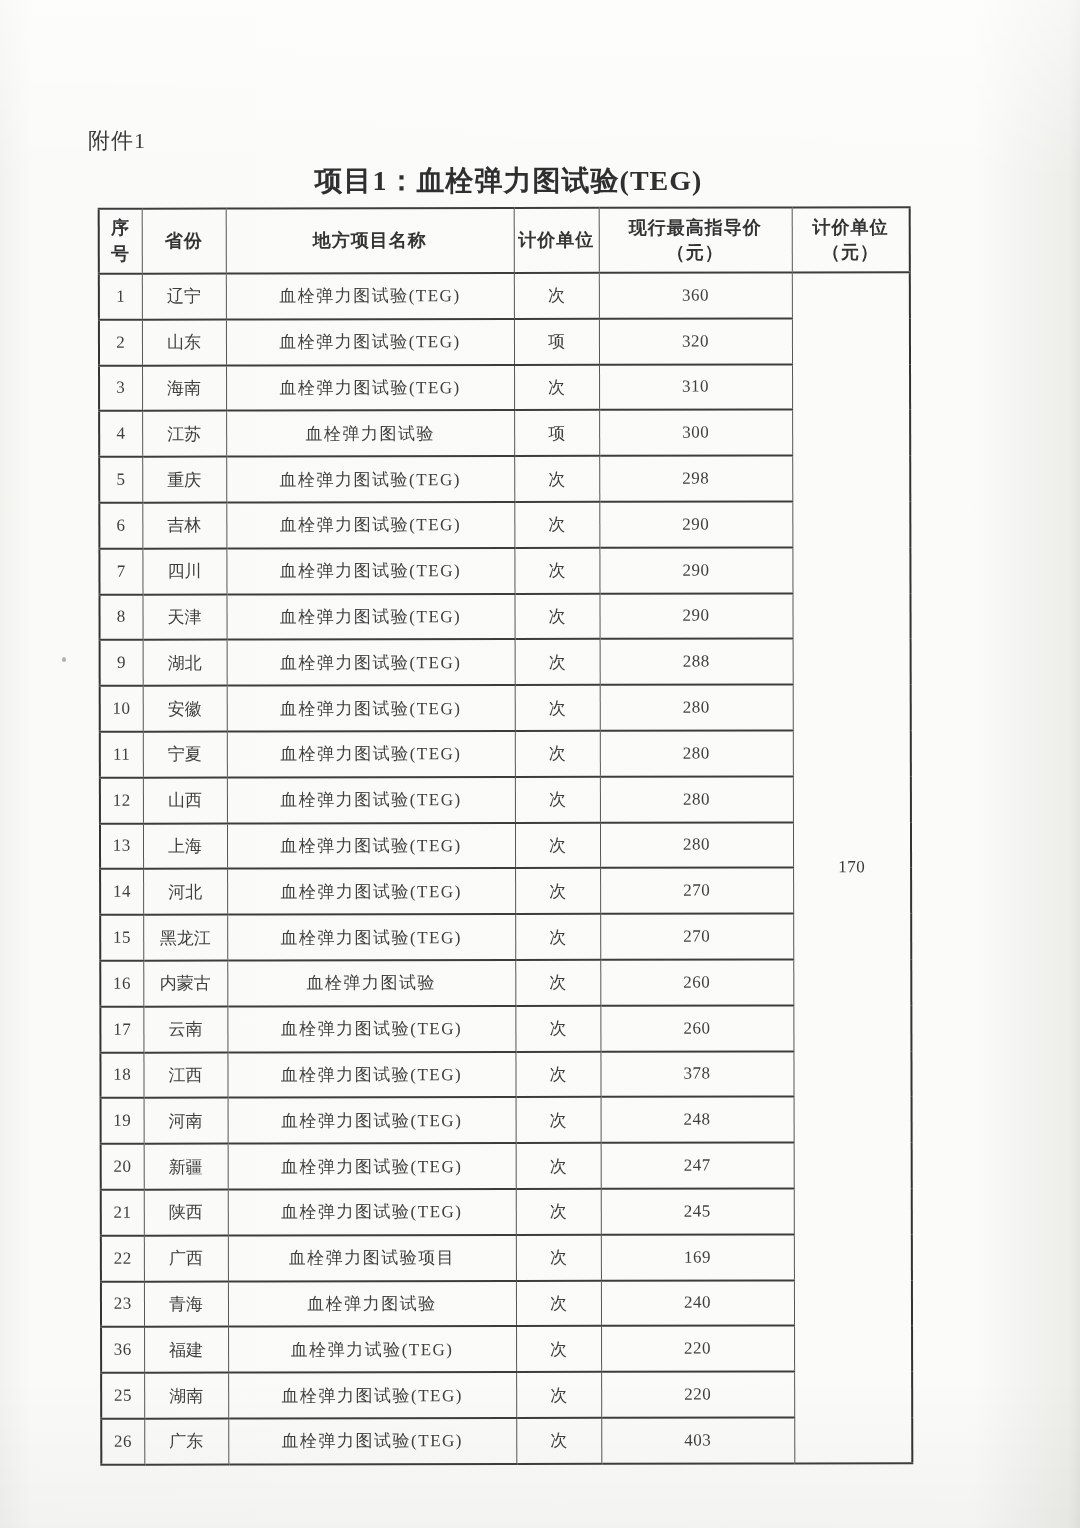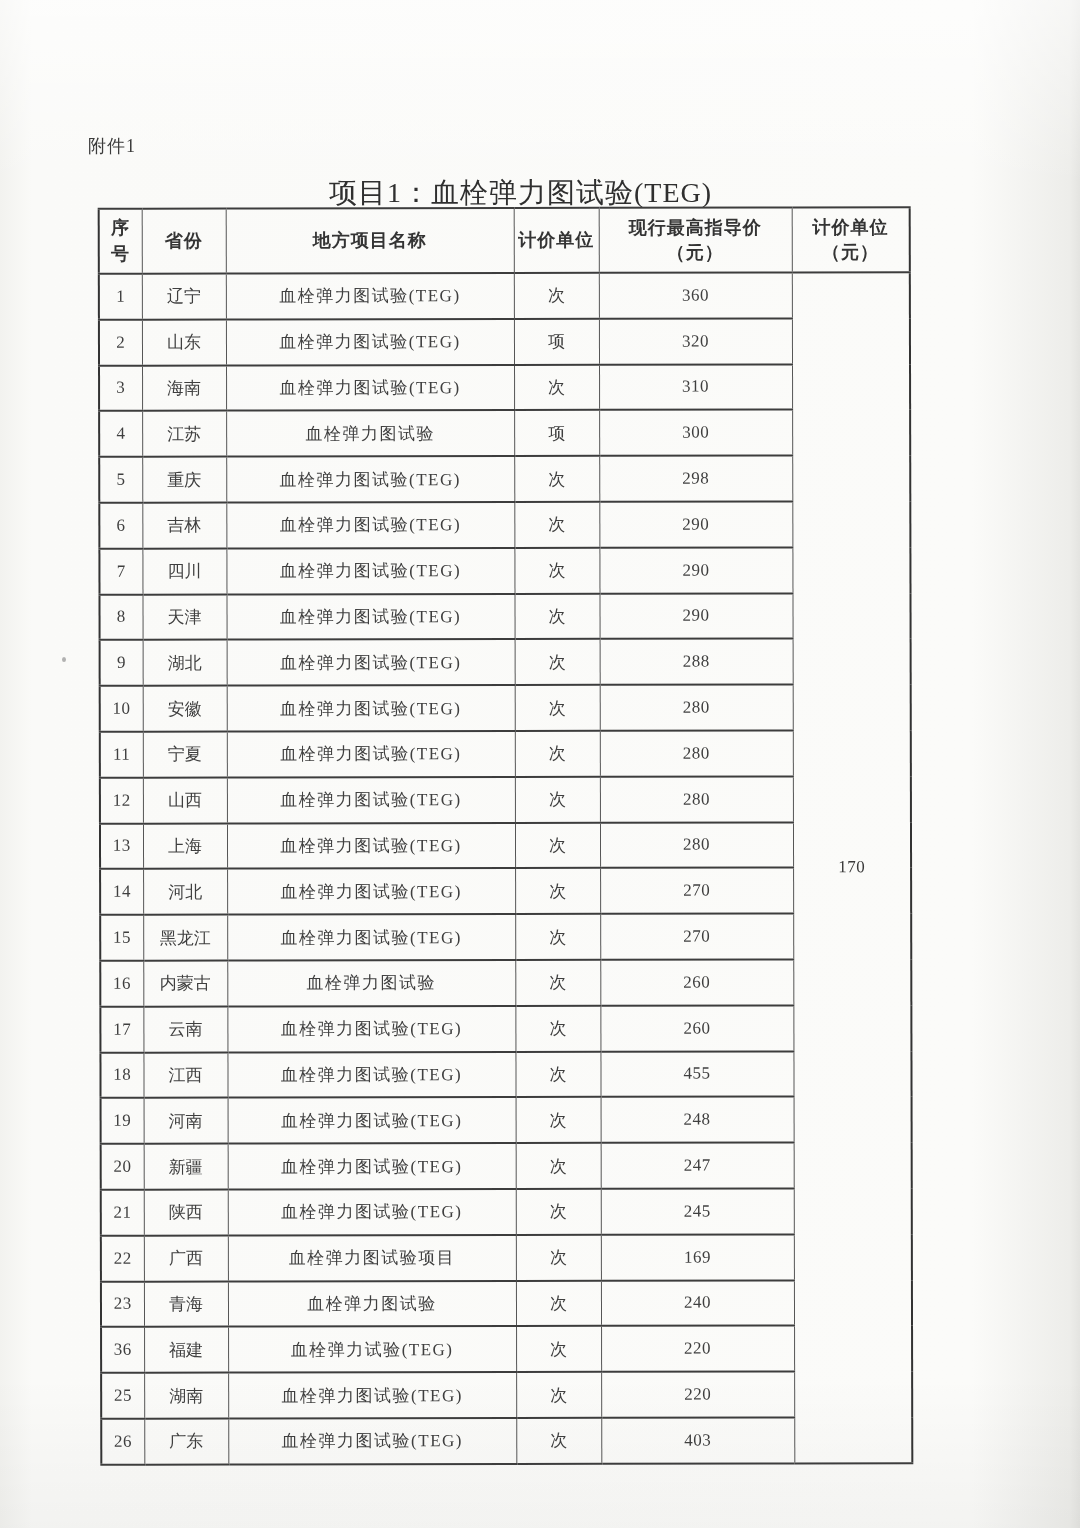--- a/index.html
+++ b/index.html
@@ -12,27 +12,27 @@
     background:
       linear-gradient(90deg, #f2f2ef 0%, #fafaf8 3%, #fbfbf9 90%, #ededea 99%, #e4e4e1 100%),
       #fafaf8;
   }
   .page {
     position: absolute; inset: 0;
     background: linear-gradient(180deg, rgba(255,255,255,.55) 0%, rgba(255,255,255,0) 12%,
                 rgba(0,0,0,0) 90%, rgba(0,0,0,.03) 100%);
   }
   .attachment {
-    position: absolute; left: 88px; top: 134px;
-    font-size: 18px; letter-spacing: 1px; color: #3c3c3c;
+    position: absolute; left: 88px; top: 126px;
+    font-size: 22px; letter-spacing: 1px; color: #3c3c3c;
   }
   .title {
     position: absolute; left: 99px; top: 158px; width: 811px;
-    margin: 16px; text-align: center;
-    font-size: 28px; font-weight: 400; letter-spacing: 1px; color: #2f2f2f;
+    margin: 4px; text-align: center;
+    font-size: 28px; font-weight: 700; letter-spacing: 1px; color: #2f2f2f;
   }
   table.price-table {
     position: absolute; left: 99px; top: 207px; width: 811px;
     border-collapse: collapse; table-layout: fixed;
     transform: rotate(-0.12deg);
   }
   .price-table th, .price-table td {
     border-left: 1.6px solid #565656;
     border-right: 1.6px solid #565656;
     border-top: 2.3px solid #3d3d3d;
@@ -206,21 +206,21 @@
           <td class="c-prov">云南</td>
           <td class="c-name">血栓弹力图试验(TEG)</td>
           <td class="c-unit">次</td>
           <td class="c-price">260</td>
         </tr>
       <tr>
           <td class="c-idx">18</td>
           <td class="c-prov">江西</td>
           <td class="c-name">血栓弹力图试验(TEG)</td>
           <td class="c-unit">次</td>
-          <td class="c-price">455</td>
+          <td class="c-price">378</td>
         </tr>
       <tr>
           <td class="c-idx">19</td>
           <td class="c-prov">河南</td>
           <td class="c-name">血栓弹力图试验(TEG)</td>
           <td class="c-unit">次</td>
           <td class="c-price">248</td>
         </tr>
       <tr>
           <td class="c-idx">20</td>

